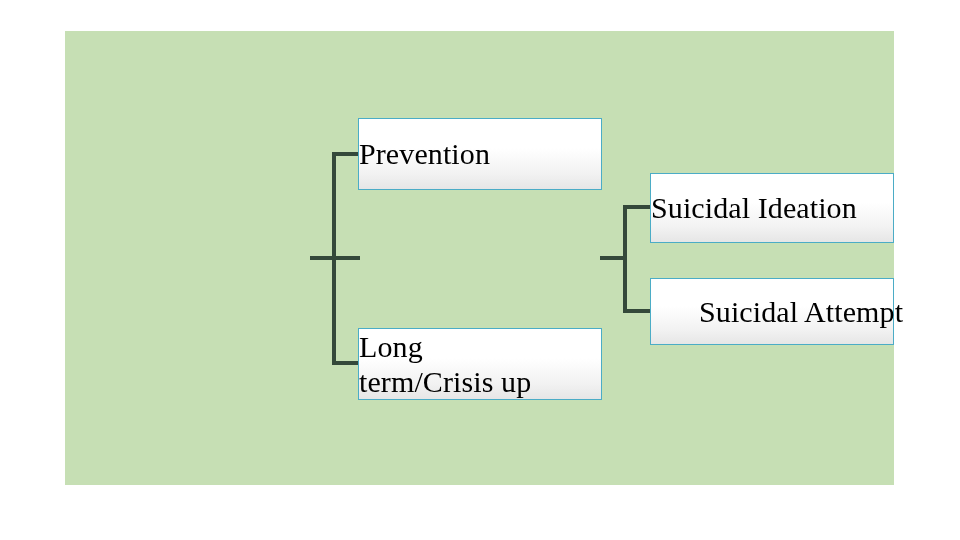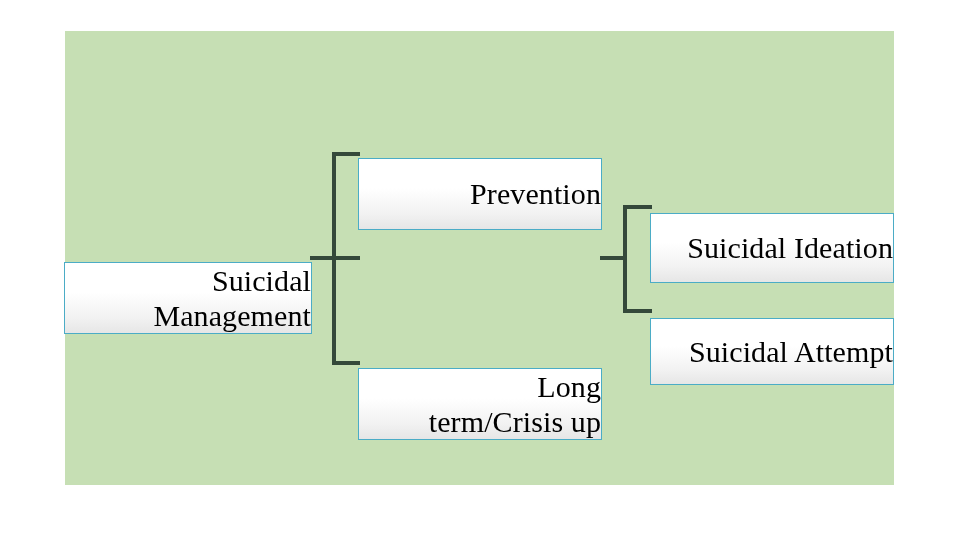--- a/index.html
+++ b/index.html
@@ -45,28 +45,27 @@
 
   
   .node {
     position: absolute;
     box-sizing: border-box;
     border: 1px solid #4bacc6;
     background: linear-gradient(to bottom, #ffffff 0%, #ffffff 42%, #f2f2f2 78%, #e6e6e6 100%);
     display: flex;
     align-items: center;
     justify-content: center;
-    text-align: right;
+    text-align: left;
     color: #000000;
     font-size: 30px;
     line-height: 1.18;
     letter-spacing: 0.1px;
     white-space: pre-line;
     overflow: visible;
-    margin-top: 40px;
   }
   .node .label {
     display: block;
     width: 100%;
   }
 
   
   .node.tight {
     font-size: 30px;
   }
@@ -93,36 +92,32 @@
   <div class="line h" style="left:332px; top:361px; width:28px;"></div>
 
   <div class="line h" style="left:600px; top:256px; width:27px;"></div>
 
   <div class="line v" style="left:623px; top:205px; height:108px;"></div>
 
   <div class="line h" style="left:623px; top:205px; width:29px;"></div>
 
   <div class="line h" style="left:623px; top:309px; width:29px;"></div>
 
-  <div class="node" style="left:64px; top:222px; width:248px; height:72px;">
-    <span class="label">Suicidal
-Management</span>
-  </div>
 
   <div class="node" style="left:358px; top:118px; width:244px; height:72px;">
     <span class="label">Prevention</span>
   </div>
 
 
   <div class="node" style="left:358px; top:328px; width:244px; height:72px;">
     <span class="label">Long
 term/Crisis up</span>
   </div>
 
   <div class="node tight" style="left:650px; top:173px; width:244px; height:70px;">
     <span class="label">Suicidal Ideation</span>
   </div>
 
-  <div class="node tight" style="left:650px; top:278px; width:244px; height:67px;">
+  <div class="node tight" style="left:650px; top:278px; width:244px; height:67px;padding-left:48px;">
     <span class="label">Suicidal Attempt</span>
   </div>
 
 </div>
 
 </body></html>

